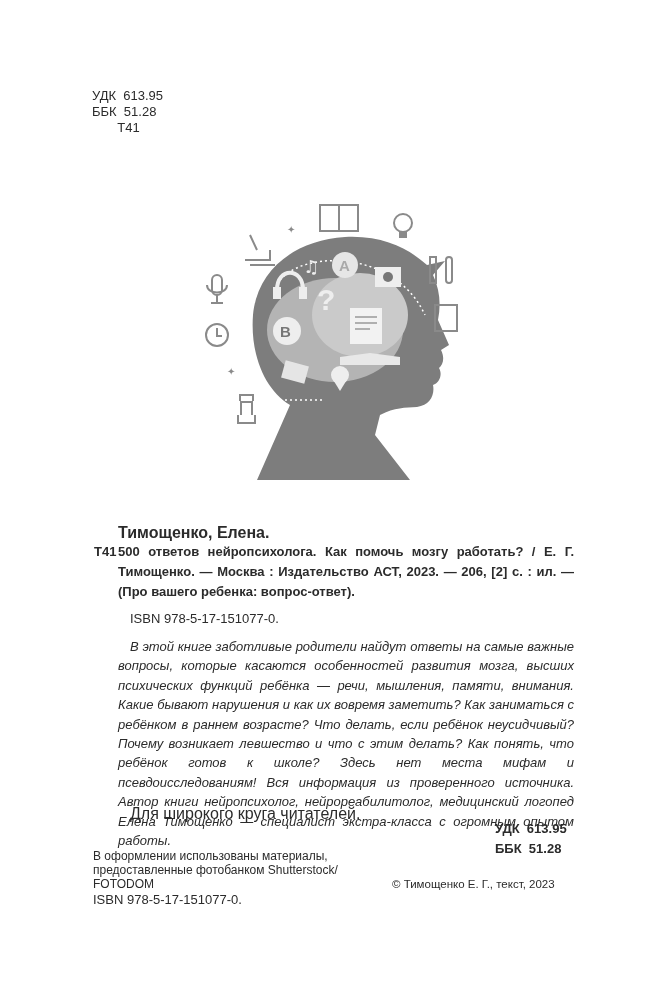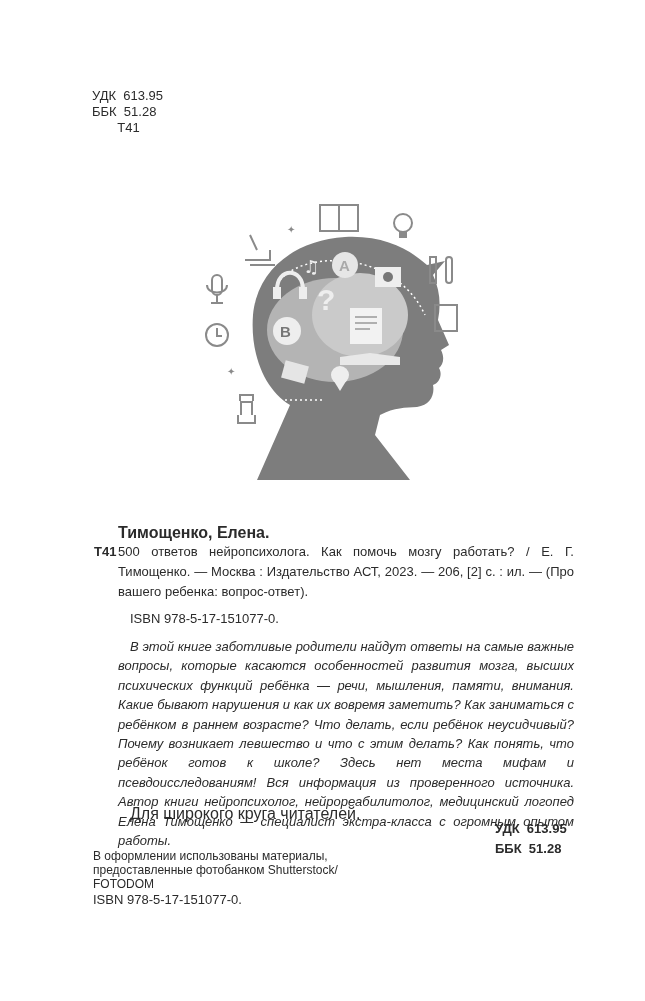--- a/index.html
+++ b/index.html
@@ -4,21 +4,21 @@
 <style>
   html, body { margin:0; padding:0; }
   body { width:645px; height:1001px; background:#ffffff; position:relative; overflow:hidden;
          font-family:"Liberation Sans", sans-serif; color:#2b2b2b; }
   .abs { position:absolute; }
   .codes-top { left:92px; top:88px; font-size:13px; line-height:16px; }
   .codes-top div { white-space:pre; }
   .illus { left:195px; top:195px; width:275px; height:290px; }
   .author { left:118px; top:524px; font-size:16px; font-weight:bold; }
   .code-t41 { left:94px; top:544px; font-size:13px; font-weight:bold; }
-  .bib { left:118px; top:542px; width:456px; font-size:13px; line-height:20px; text-align:justify; }
+  .bib { left:118px; top:542px; width:456px; font-size:13px; line-height:20px; text-align:justify;font-weight:bold; }
   .isbn1 { left:130px; top:611px; font-size:13px; }
   .annot { left:118px; top:637px; width:456px; font-size:13px; line-height:19.4px; text-align:justify; text-indent:12px;font-style:italic; }
   .audience { left:130px; top:805px; font-size:16px; }
   .codes-bot { left:495px; top:819px; font-size:13px; font-weight:bold; line-height:20px; text-align:left; }
   .codes-bot div { white-space:pre; }
   .credits { left:93px; top:849px; width:260px; font-size:12px; line-height:14px; }
   .isbn2 { left:93px; top:892px; font-size:13px; }
   .copy { left:392px; top:877px; font-size:11.5px; line-height:15px; }
 </style>
 </head>
@@ -96,13 +96,14 @@
 <div class="abs audience">Для широкого круга читателей.</div>
 
 <div class="abs codes-bot">
   <div>УДК  613.95</div>
   <div>ББК  51.28</div>
 </div>
 
 <div class="abs credits">В оформлении использованы материалы, предоставленные фотобанком Shutterstock/ FOTODOM</div>
 <div class="abs isbn2">ISBN 978-5-17-151077-0.</div>
 <div class="abs copy">
+  <div>© Тимощенко Е. Г., текст, 2023</div>
 </div>
 
 </body></html>

